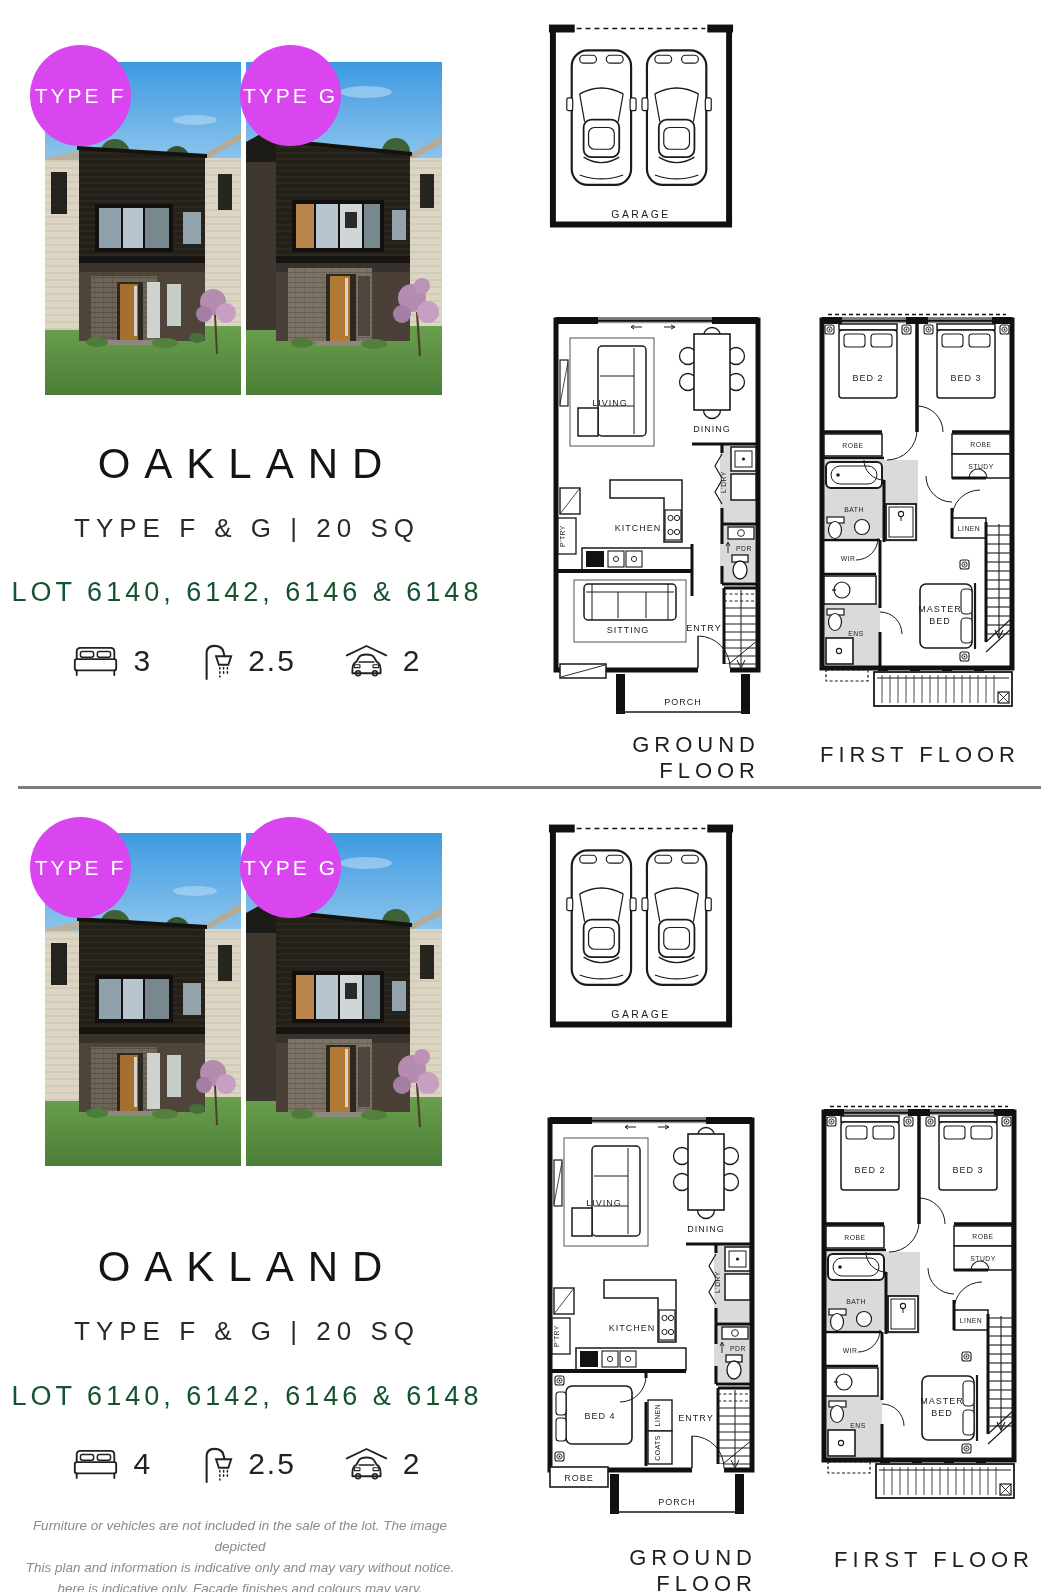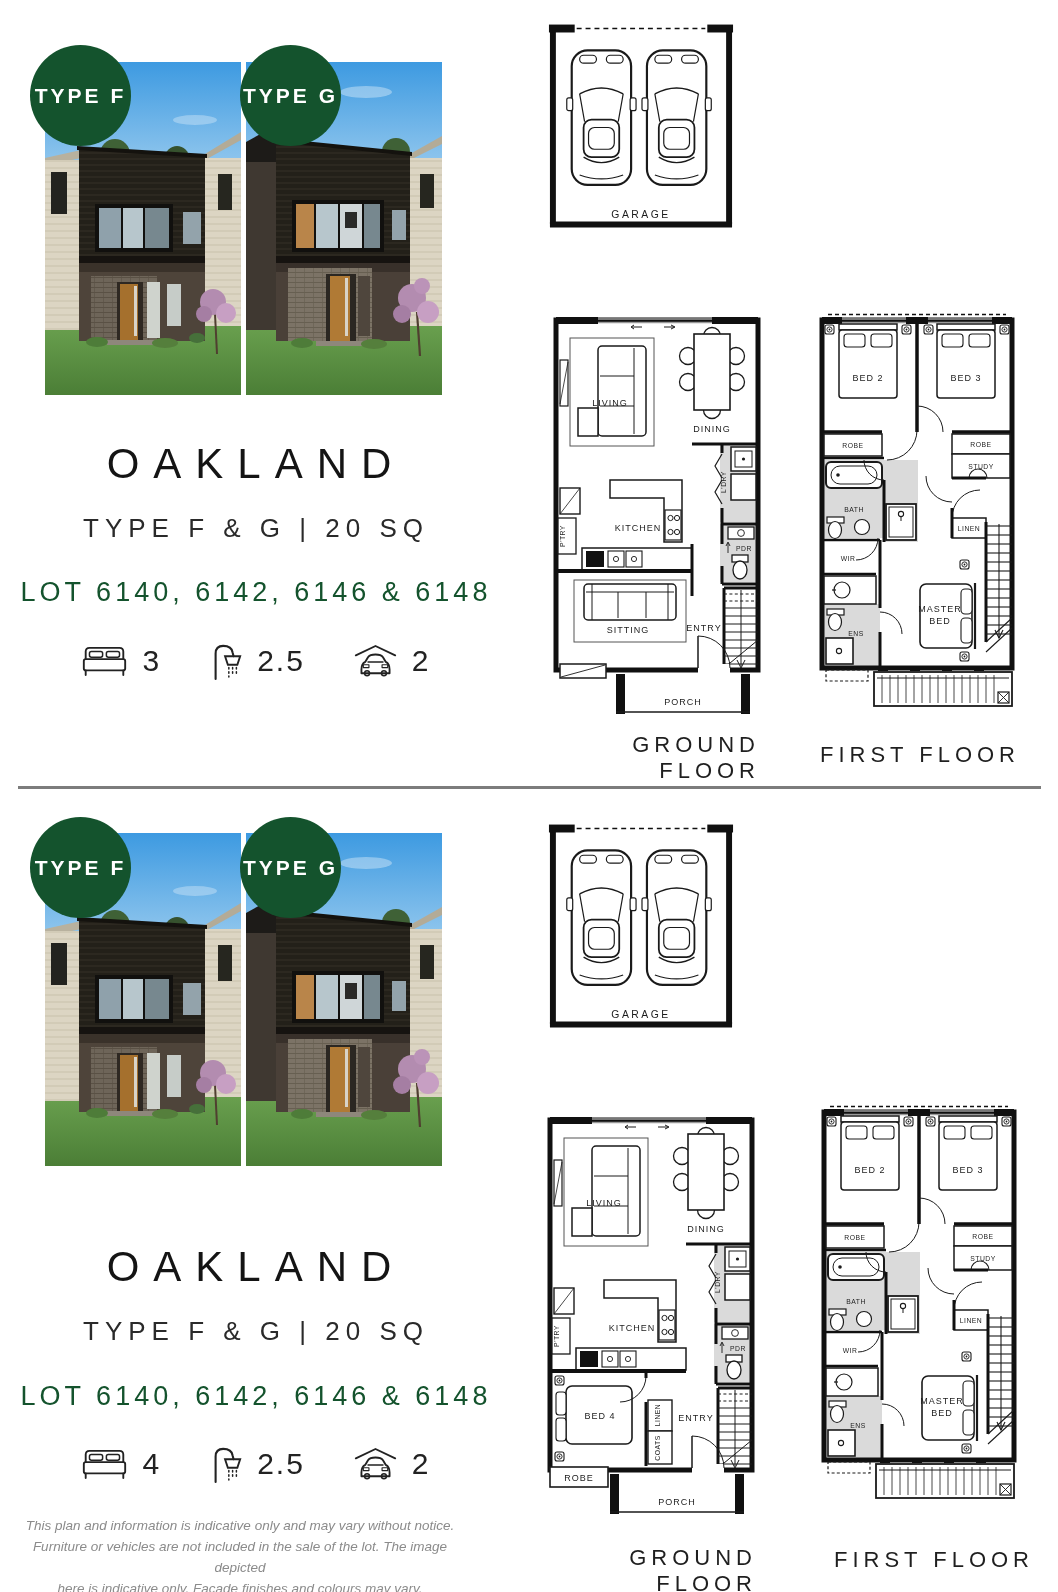--- a/index.html
+++ b/index.html
@@ -3,25 +3,25 @@
 <meta charset="utf-8">
 <style>
   html,body{margin:0;padding:0;background:#ffffff;}
   .page{position:relative;width:1058px;height:1592px;background:#fff;overflow:hidden;
         font-family:"Liberation Sans","DejaVu Sans",sans-serif;color:#1d1d1d;}
   .abs{position:absolute;}
   
   .photo{width:196px;height:333px;display:block;}
   .photos{display:flex;gap:5px;}
   
-  .badge{width:101px;height:101px;border-radius:50%;background:#14532d;color:#ffffff;
+  .badge{width:101px;height:101px;border-radius:50%;background:#d946ef;color:#ffffff;
          display:flex;align-items:center;justify-content:center;
-         font-size:21px;letter-spacing:3px;font-weight:700;}
+         font-size:21px;letter-spacing:3px;font-weight:400;}
   
-  .colL{left:18px;width:476px;text-align:center;}
+  .colL{left:9px;width:476px;text-align:center;}
   .title{font-size:42px;letter-spacing:14px;color:#141414;}
   .subtitle{font-size:26px;letter-spacing:6px;color:#2a2a2a;}
   .lots{font-size:27px;letter-spacing:4px;color:#14532d;}
   .stats{display:flex;justify-content:center;align-items:center;gap:14px;}
   .stat{display:flex;align-items:center;gap:14px;}
   .stat + .stat{margin-left:34px;}
   .stat .num{font-size:30px;letter-spacing:2px;color:#222;}
   .sicon{display:block;}
   
   .plan-label{font-size:22px;letter-spacing:5px;color:#1f1f1f;text-align:right;}
@@ -757,17 +757,17 @@
       <use href="#plan-ground-b"></use>
     </svg>
   <svg class="abs" style="left:820px;top:1104px;" width="198" height="400">
       <use href="#plan-first"></use>
     </svg>
 
   <div class="abs plan-label" style="left:522px;top:1545px;width:235px;">GROUND FLOOR</div>
   <div class="abs plan-label" style="left:826px;top:1547px;width:208px;">FIRST FLOOR</div>
 
   <div class="abs footer" style="left:18px;top:1516px;">
+    <div>Furniture or vehicles are not included in the sale of the lot. The image depicted</div>
     <div>This plan and information is indicative only and may vary without notice.</div>
-    <div>Furniture or vehicles are not included in the sale of the lot. The image depicted</div>
     <div>here is indicative only. Facade finishes and colours may vary.</div>
   </div>
 </div>
 
 </body></html>

